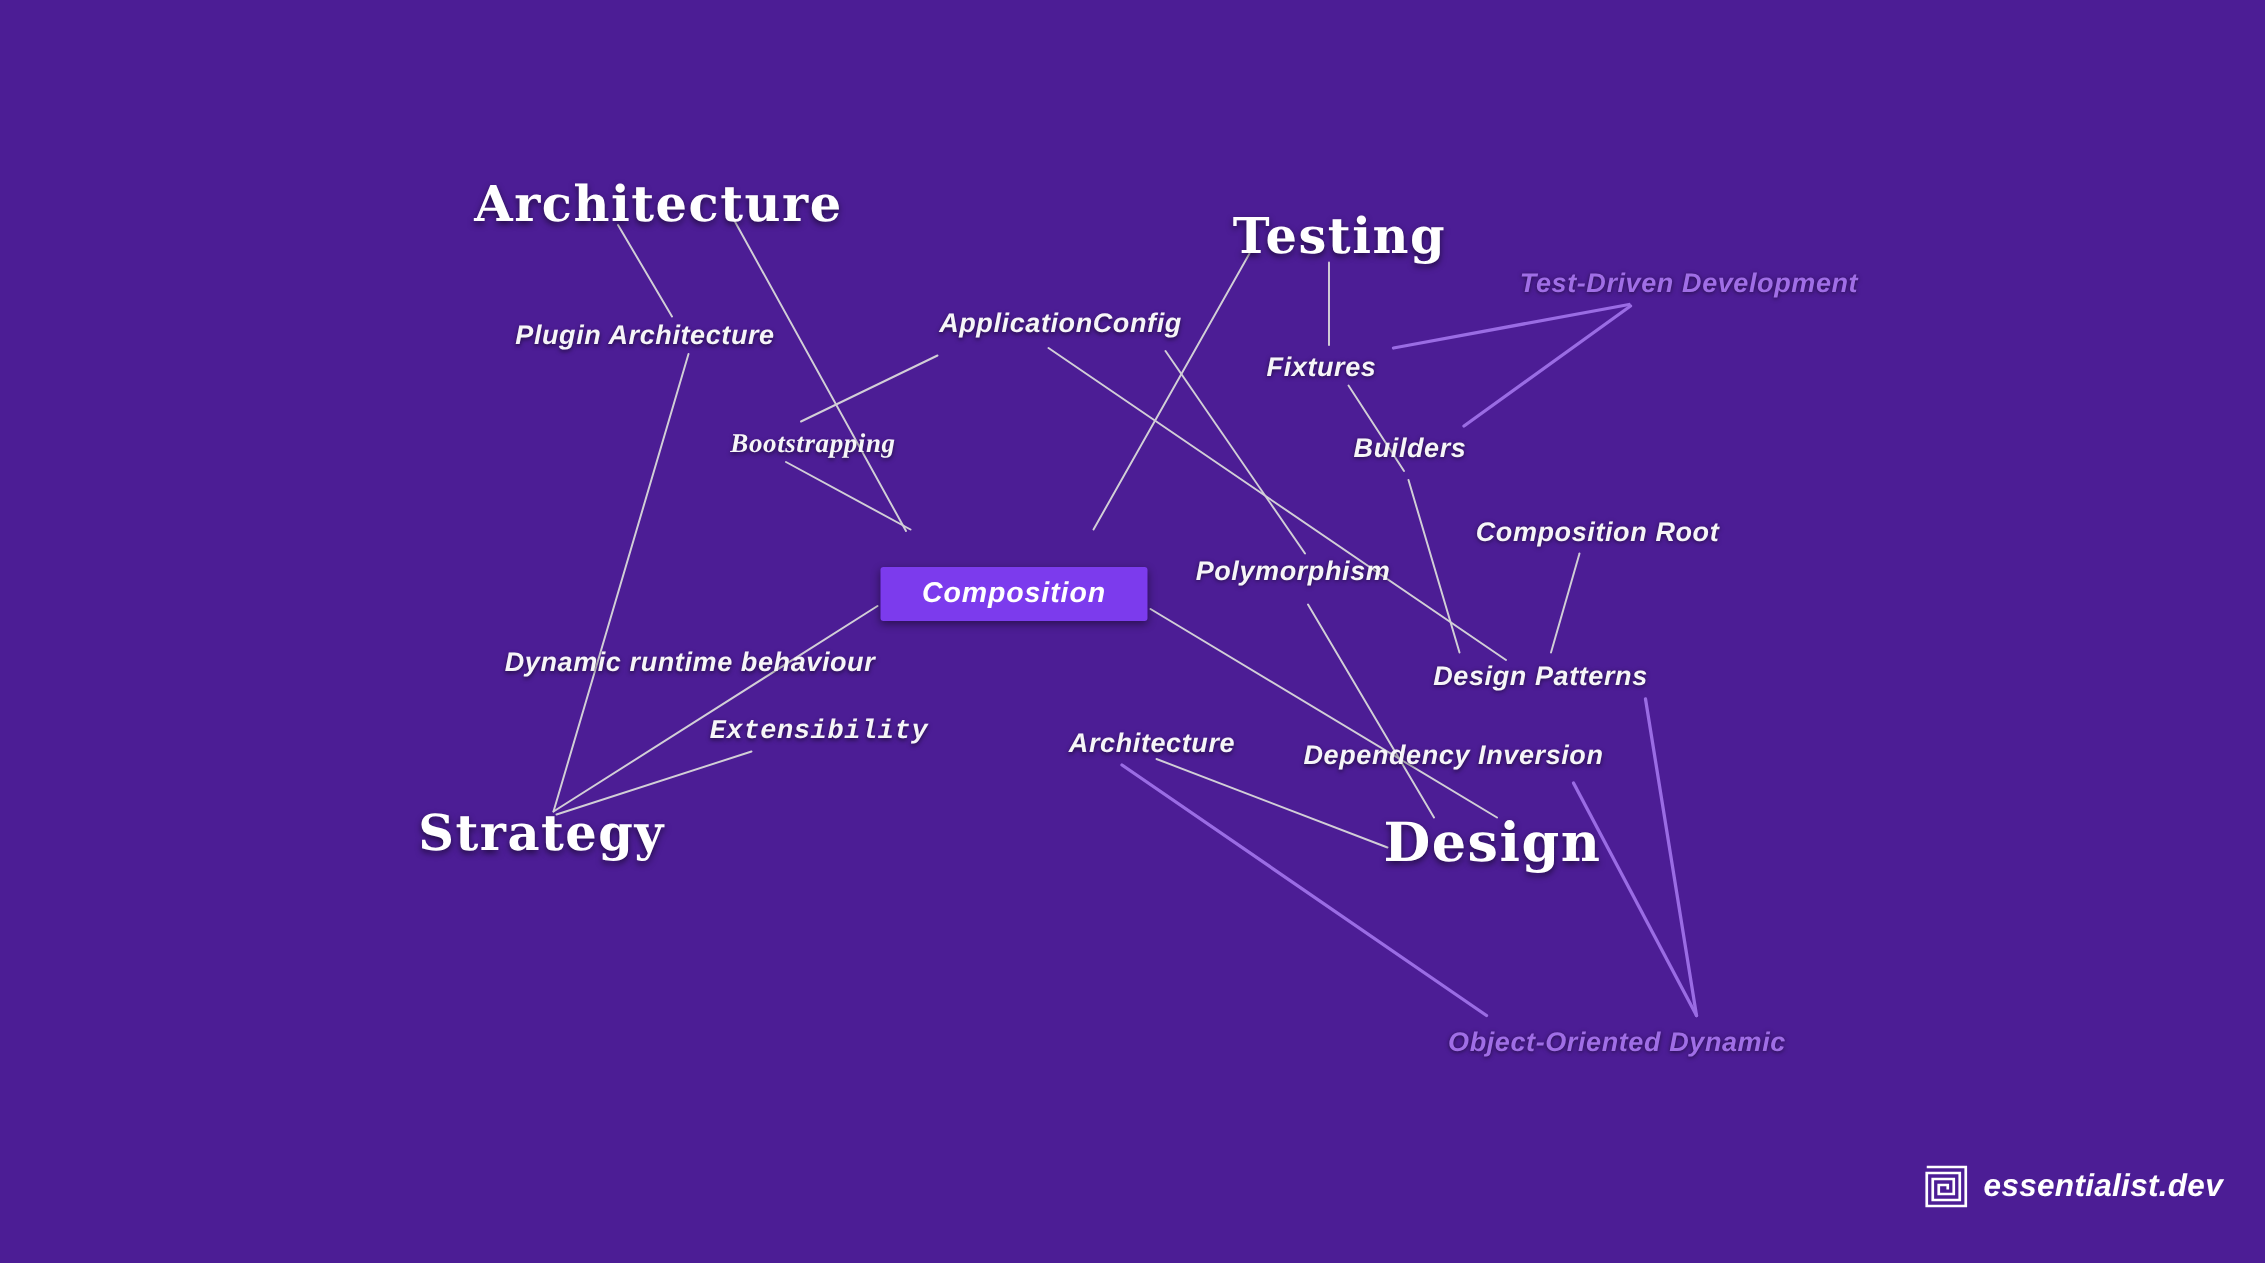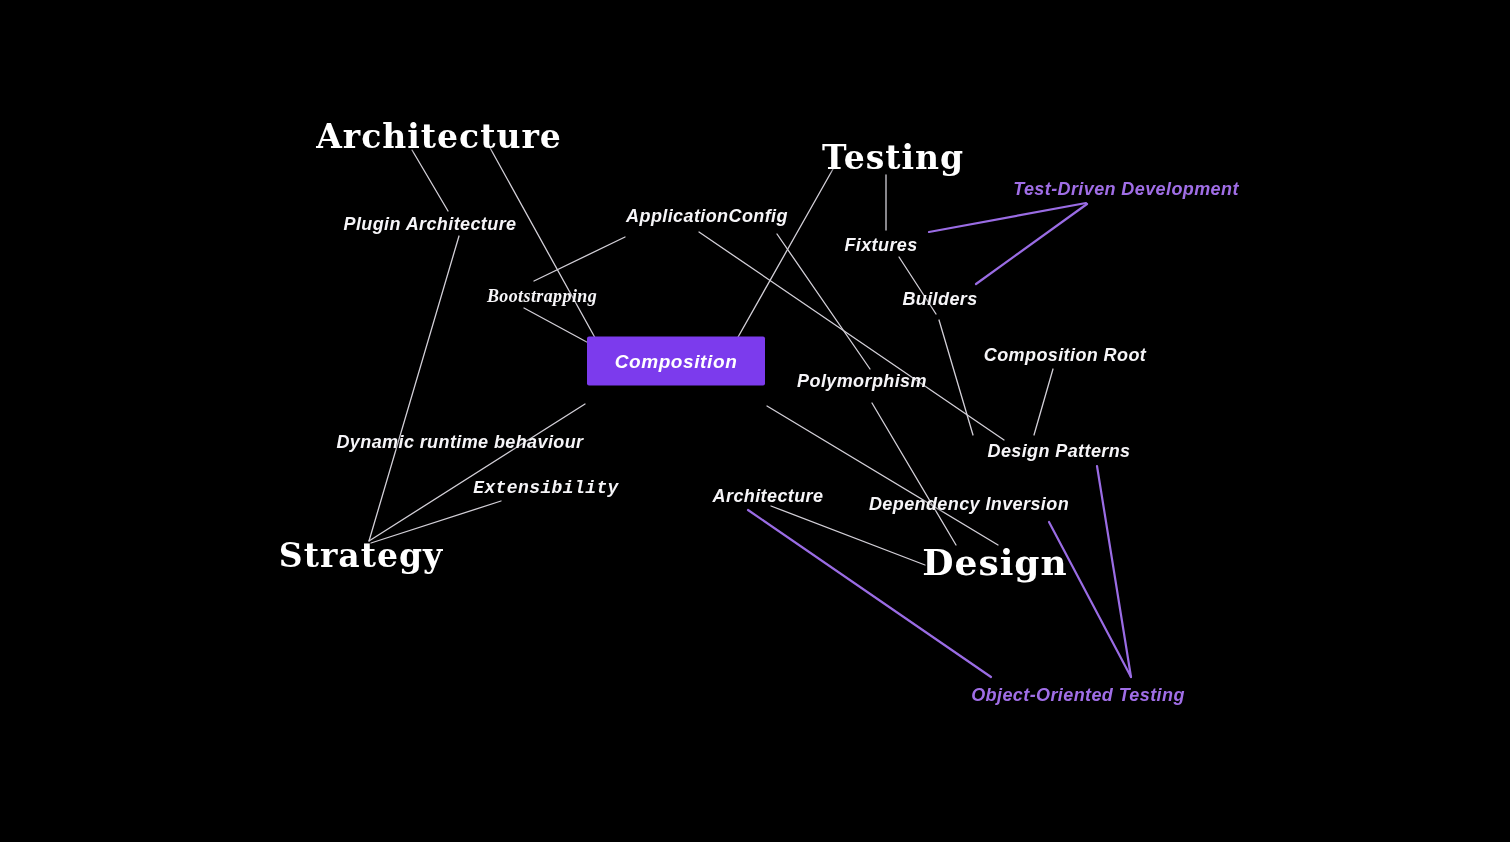--- a/index.html
+++ b/index.html
@@ -1,19 +1,19 @@
 <!DOCTYPE html>
 <html><head>
 <meta charset="utf-8">
 <style>
   html,body{margin:0;padding:0;background:#141316;}
   .stage{
     position:relative;
     width:1510px;height:842px;
-    background:#000000;
+    background:#4c1d95;
     overflow:hidden;
     font-family:"Liberation Sans",sans-serif;
   }
   .edges{position:absolute;left:0;top:0;width:100%;height:100%;}
   .node{
     position:absolute;
     transform:translate(-50%,-50%);
     white-space:nowrap;
     z-index:2;
   }
@@ -94,23 +94,29 @@
       <div class="node heading" style="left: 361px; top: 555px; font-size: 33px;">Strategy</div>
       <div class="node heading" style="left: 995px; top: 562px; font-size: 36px;">Design</div>
       <div class="node label" style="left: 430px; top: 224px;">Plugin Architecture</div>
       <div class="node label" style="left: 690px; top: 216px; margin-left: 17px;">ApplicationConfig</div>
       <div class="node label" style="left: 542px; top: 296px; font-family: Liberation Serif, serif;">Bootstrapping</div>
       <div class="node label" style="left: 881px; top: 245px;">Fixtures</div>
       <div class="node label" style="left: 940px; top: 299px;">Builders</div>
       <div class="node label" style="left: 1065px; top: 355px;">Composition Root</div>
       <div class="node label" style="left: 862px; top: 381px;">Polymorphism</div>
       <div class="node label" style="left: 460px; top: 442px; text-align: right;">Dynamic runtime behaviour</div>
-      <div class="node label" style="left: 1027px; top: 451px; margin-left: 32px;">Design Patterns</div>
+      <div class="node label" style="left: 1027px; top: 451px;">Design Patterns</div>
       <div class="node label" style="left: 546px; top: 488px; font-family: Liberation Mono, monospace;">Extensibility</div>
       <div class="node label" style="left: 768px; top: 496px;">Architecture</div>
       <div class="node label" style="left: 969px; top: 504px;">Dependency Inversion</div>
       <div class="node label purple" style="left: 1126px; top: 189px;">Test-Driven Development</div>
-      <div class="node label purple" style="left: 1078px; top: 695px;">Object-Oriented Testing</div>
-      <div class="node boxnode" style="left: 676px; top: 361px; width: 178px; height: 49px; font-style: italic;">Composition</div>
+      <div class="node label purple" style="left: 1078px; top: 695px;">Object-Oriented Dynamic</div>
+      <div class="node boxnode" style="left: 676px; top: 396px; width: 178px; height: 36px; font-style: italic;">Composition</div>
     </div>
 
+  <div class="logo">
+    <svg width="31" height="30" viewBox="0 0 30 30" fill="none" stroke="#ffffff" stroke-width="1.8">
+      <path d="M2 2 L28 2 L28 28 L2 28 L2 6 L24 6 L24 24 L6 24 L6 10 L20 10 L20 20 L10 20 L10 14 L16 14 L16 17"></path>
+    </svg>
+    <span class="logo-text">essentialist.dev</span>
+  </div>
 
 </div>
 
 </body></html>

